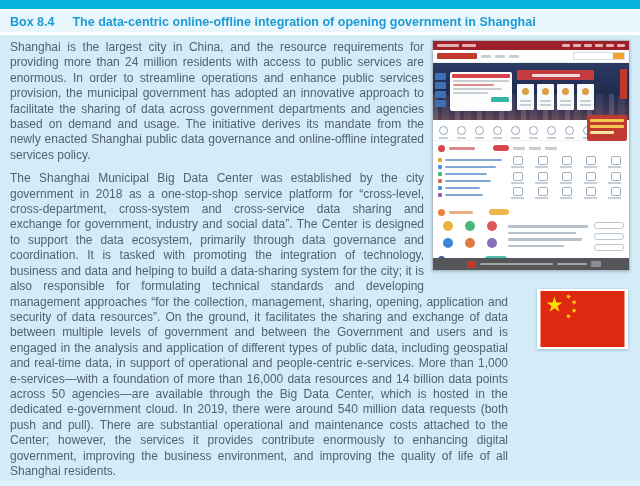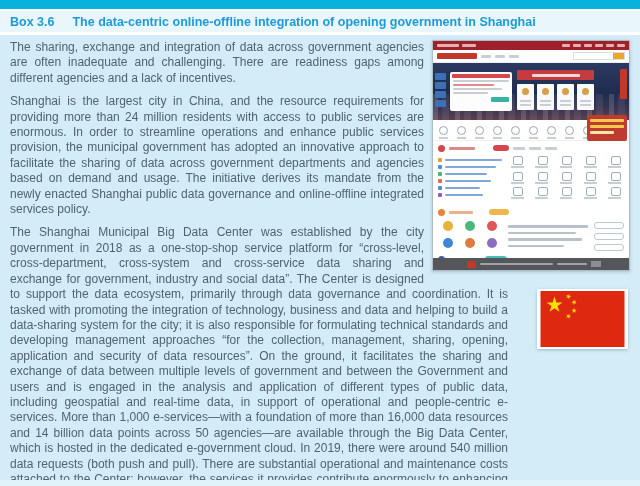--- a/index.html
+++ b/index.html
@@ -112,21 +112,21 @@
   .s-footer .sq { width:10px; height:6px; background:#8b8f94; flex:none; }
 </style>
 </head>
 <body>
 
 <div class="box">
 
   <div class="top-strip"></div>
 
   <div class="title-band">
-    <span class="lbl">Box 3.6</span>
+    <span class="lbl">Box 8.4</span>
     <span class="ttl">The data-centric online-offline integration of opening government in Shanghai</span>
   </div>
 
   <div class="content">
 
     <div class="shot-float">
       <div class="shot">
         <div class="s-topbar">
           <i style="width:22px"></i>
             <i style="width:14px"></i>
@@ -316,20 +316,19 @@
             <polygon transform="translate(5,5) scale(3)" points="0,-1 0.2245,-0.309 0.951,-0.309 0.3633,0.118 0.5878,0.809 0,0.382 -0.5878,0.809 -0.3633,0.118 -0.951,-0.309 -0.2245,-0.309"></polygon>
             <polygon transform="translate(10,2) scale(1) rotate(23)" points="0,-1 0.2245,-0.309 0.951,-0.309 0.3633,0.118 0.5878,0.809 0,0.382 -0.5878,0.809 -0.3633,0.118 -0.951,-0.309 -0.2245,-0.309"></polygon>
             <polygon transform="translate(12,4) scale(1) rotate(46)" points="0,-1 0.2245,-0.309 0.951,-0.309 0.3633,0.118 0.5878,0.809 0,0.382 -0.5878,0.809 -0.3633,0.118 -0.951,-0.309 -0.2245,-0.309"></polygon>
             <polygon transform="translate(12,7) scale(1) rotate(70)" points="0,-1 0.2245,-0.309 0.951,-0.309 0.3633,0.118 0.5878,0.809 0,0.382 -0.5878,0.809 -0.3633,0.118 -0.951,-0.309 -0.2245,-0.309"></polygon>
             <polygon transform="translate(10,9) scale(1) rotate(21)" points="0,-1 0.2245,-0.309 0.951,-0.309 0.3633,0.118 0.5878,0.809 0,0.382 -0.5878,0.809 -0.3633,0.118 -0.951,-0.309 -0.2245,-0.309"></polygon>
           </g>
         </svg>
       </div>
     </div>
 
-    <p>The sharing, exchange and integration of data across government agencies are often inadequate and challenging. There are readiness gaps among different agencies and a lack of incentives.</p>
     <p>Shanghai is the largest city in China, and the resource requirements for providing more than 24 million residents with access to public services are enormous. In order to streamline operations and enhance public services provision, the municipal government has adopted an innovative approach to facilitate the sharing of data across government departments and agencies based on demand and usage. The initiative derives its mandate from the newly enacted Shanghai public data governance and online-offline integrated services policy.</p>
     <p>The Shanghai Municipal Big Data Center was established by the city government in 2018 as a one-stop-shop service platform for “cross-level, cross-department, cross-system and cross-service data sharing and exchange for government, industry and social data”. The Center is designed to support the data ecosystem, primarily through data governance and coordination. It is tasked with promoting the integration of technology, business and data and helping to build a data-sharing system for the city; it is also responsible for formulating technical standards and developing management approaches “for the collection, management, sharing, opening, application and security of data resources”. On the ground, it facilitates the sharing and exchange of data between multiple levels of government and between the Government and users and is engaged in the analysis and application of different types of public data, including geospatial and real-time data, in support of operational and people-centric e-services. More than 1,000 e-services—with a foundation of more than 16,000 data resources and 14 billion data points across 50 agencies—are available through the Big Data Center, which is hosted in the dedicated e-government cloud. In 2019, there were around 540 million data requests (both push and pull). There are substantial operational and maintenance costs attached to the Center; however, the services it provides contribute enormously to enhancing digital government, improving the business environment, and improving the quality of life of all Shanghai residents.</p>
 
   </div>
 
   <div class="bottom-strip"></div>
 </div>
 
 </body></html>

